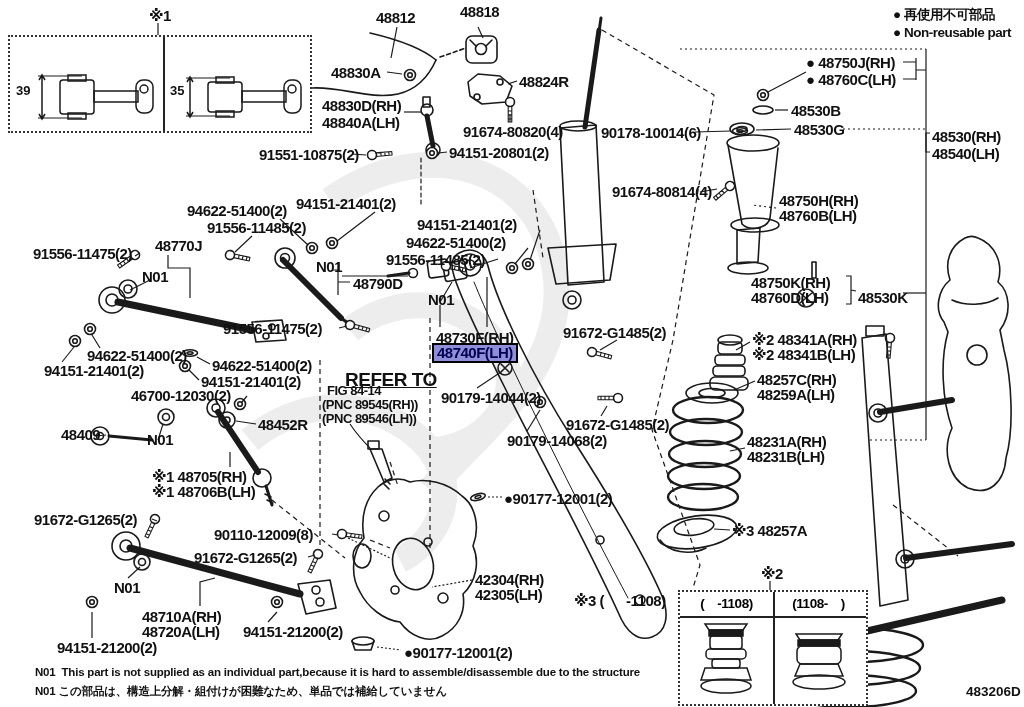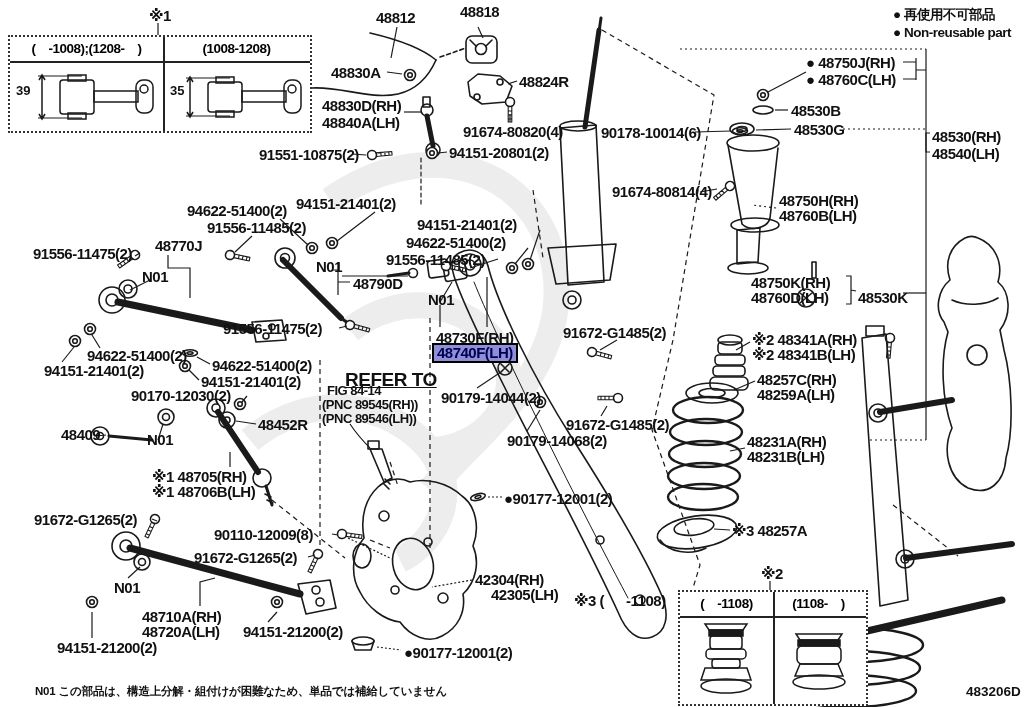--- a/index.html
+++ b/index.html
@@ -344,24 +344,20 @@
     <path d="M200,606 L200,582 L215,578"></path>
     <path d="M92,612 L92,638"></path>
     <path d="M277,612 L268,622"></path>
     <path d="M472,580 L432,587" stroke-dasharray="2 2"></path>
     <path d="M377,647 L401,650" stroke-dasharray="2 2"></path>
     <path d="M348,538 L390,558" stroke-dasharray="2 2"></path>
   </g>
 </svg>
 
 <div class="tbl" style="left:8px;top:35px;width:300px;height:94px;">
-  <div class="hd">
-    <span style="left:0;width:153px;">(    -1008);(1208-    )</span>
-    <span style="left:155px;width:143px;">(1008-1208)</span>
-  </div>
   <div class="vline" style="left:153px;"></div>
   <span class="dim" style="left:6px;top:46px;">39</span>
   <span class="dim" style="left:160px;top:46px;">35</span>
   <svg width="128" height="62" style="left:24px;top:29px;">
     <g stroke="#1a1a1a" stroke-width="1.5" fill="none">
       <path d="M8,10 L8,52 M5,14 L8,9 L11,14 M5,48 L8,53 L11,48"></path>
       <path d="M4,10 L48,10 M4,52 L48,52" stroke-width="1"></path>
       <rect x="26" y="14" width="34" height="34" rx="3"></rect>
       <rect x="34" y="9" width="18" height="6"></rect>
           <rect x="34" y="47" width="18" height="6"></rect>
@@ -452,21 +448,21 @@
       <div class="lbl" style="left: 187px; top: 203px;">94622-51400(2)</div>
       <div class="lbl" style="left: 207px; top: 220px;">91556-11485(2)</div>
       <div class="lbl" style="left: 296px; top: 196px;">94151-21401(2)</div>
       <div class="lbl" style="left: 316px; top: 259px;">N01</div>
       <div class="lbl" style="left: 353px; top: 276px;">48790D</div>
       <div class="lbl" style="left: 223px; top: 321px;">91556-11475(2)</div>
       <div class="lbl" style="left: 87px; top: 348px;">94622-51400(2)</div>
       <div class="lbl" style="left: 44px; top: 363px;">94151-21401(2)</div>
       <div class="lbl" style="left: 212px; top: 358px;">94622-51400(2)</div>
       <div class="lbl" style="left: 201px; top: 374px;">94151-21401(2)</div>
-      <div class="lbl" style="left: 131px; top: 388px;">90170-12030(2)</div>
+      <div class="lbl" style="left: 131px; top: 388px;">46700-12030(2)</div>
       <div class="lbl" style="left: 61px; top: 427px;">48409</div>
       <div class="lbl" style="left: 147px; top: 432px;">N01</div>
       <div class="lbl" style="left: 258px; top: 417px;">48452R</div>
       <div class="lbl" style="left: 152px; top: 469px;">※1 48705(RH)</div>
       <div class="lbl" style="left: 152px; top: 484px;">※1 48706B(LH)</div>
       <div class="lbl" style="left: 34px; top: 512px;">91672-G1265(2)</div>
       <div class="lbl" style="left: 417px; top: 217px;">94151-21401(2)</div>
       <div class="lbl" style="left: 406px; top: 235px;">94622-51400(2)</div>
       <div class="lbl" style="left: 386px; top: 252px;">91556-11485(2)</div>
       <div class="lbl" style="left: 428px; top: 292px;">N01</div>
@@ -482,22 +478,23 @@
       <div class="lbl" style="left: 507px; top: 433px;">90179-14068(2)</div>
       <div class="lbl" style="left: 504px; top: 491px;">●90177-12001(2)</div>
       <div class="lbl" style="left: 214px; top: 527px;">90110-12009(8)</div>
       <div class="lbl" style="left: 194px; top: 550px;">91672-G1265(2)</div>
       <div class="lbl" style="left: 114px; top: 580px;">N01</div>
       <div class="lbl" style="left: 142px; top: 609px;">48710A(RH)</div>
       <div class="lbl" style="left: 142px; top: 624px;">48720A(LH)</div>
       <div class="lbl" style="left: 243px; top: 624px;">94151-21200(2)</div>
       <div class="lbl" style="left: 57px; top: 640px;">94151-21200(2)</div>
       <div class="lbl" style="left: 475px; top: 572px;">42304(RH)</div>
-      <div class="lbl" style="left: 491px; top: 587px;">42305(LH)</div>
+      <div class="lbl" style="left: 475px; top: 587px;">42305(LH)</div>
       <div class="lbl" style="left: 404px; top: 645px;">●90177-12001(2)</div>
       <div class="lbl" style="left: 574px; top: 593px;">※3 (      -1108)</div>
     </div>
 
+<div class="note" style="left:35px;top:666px;">N01  This part is not supplied as an individual part,because it is hard to assemble/disassemble due to the structure</div>
 <div class="note" style="left:35px;top:684px;">N01 この部品は、構造上分解・組付けが困難なため、単品では補給していません</div>
 
 <div class="docnum" style="left:966px;top:684px;">483206D</div>
 
 </div>
 
 </body></html>

